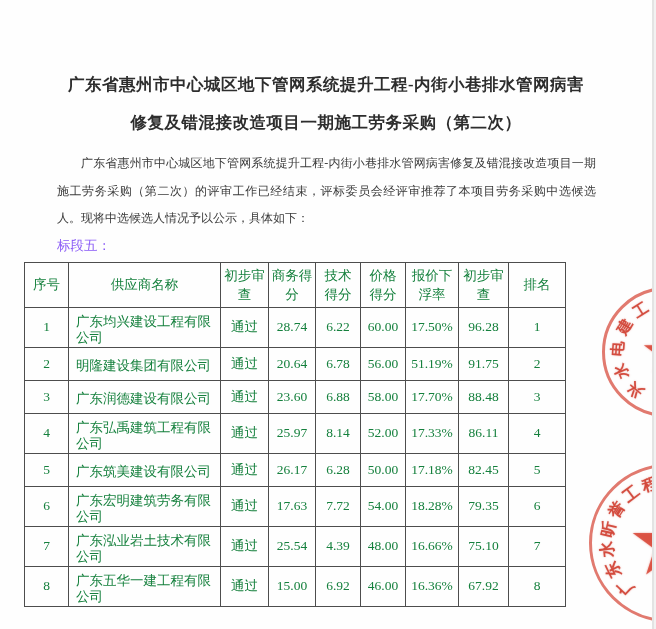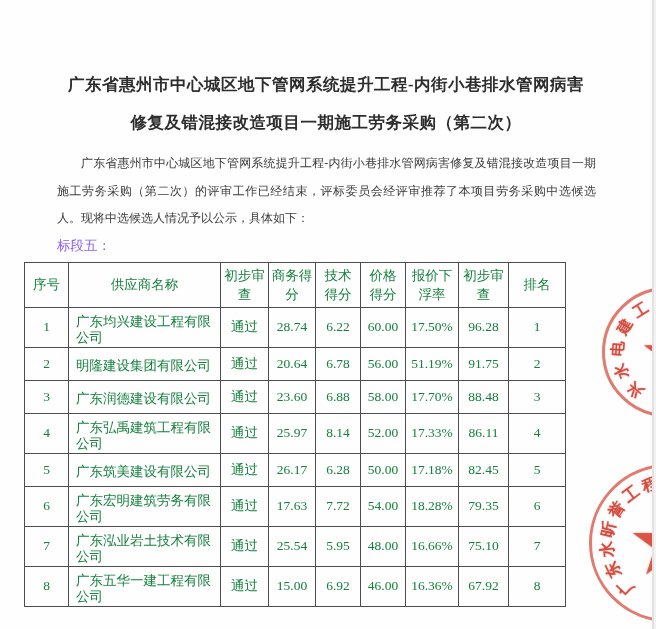--- a/index.html
+++ b/index.html
@@ -202,21 +202,21 @@
           <td>54.00</td>
           <td>18.28%</td>
           <td>79.35</td>
           <td>6</td>
         </tr>
         <tr>
           <td>7</td>
           <td class="supplier">广东泓业岩土技术有限公司</td>
           <td>通过</td>
           <td>25.54</td>
-          <td>5.95</td>
+          <td>4.39</td>
           <td>48.00</td>
           <td>16.66%</td>
           <td>75.10</td>
           <td>7</td>
         </tr>
         <tr>
           <td>8</td>
           <td class="supplier">广东五华一建工程有限公司</td>
           <td>通过</td>
           <td>15.00</td>

